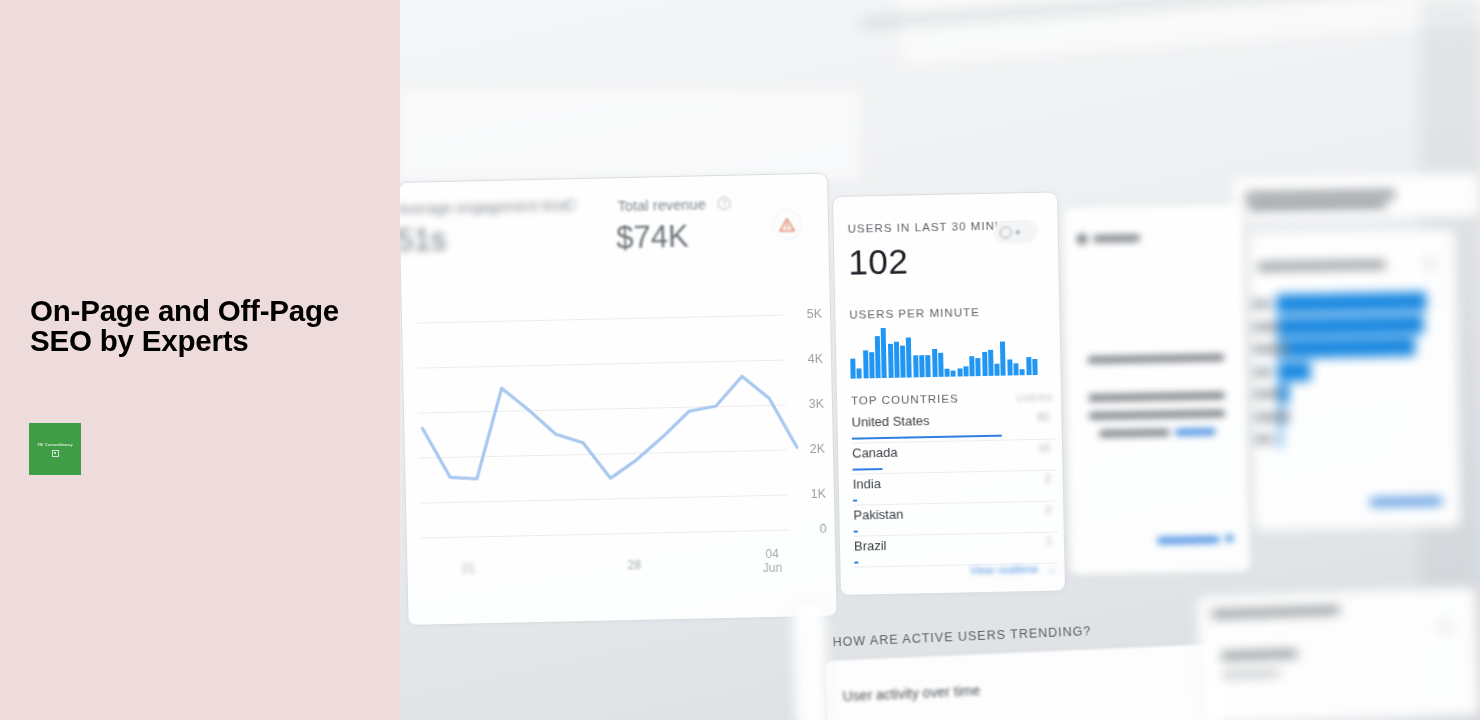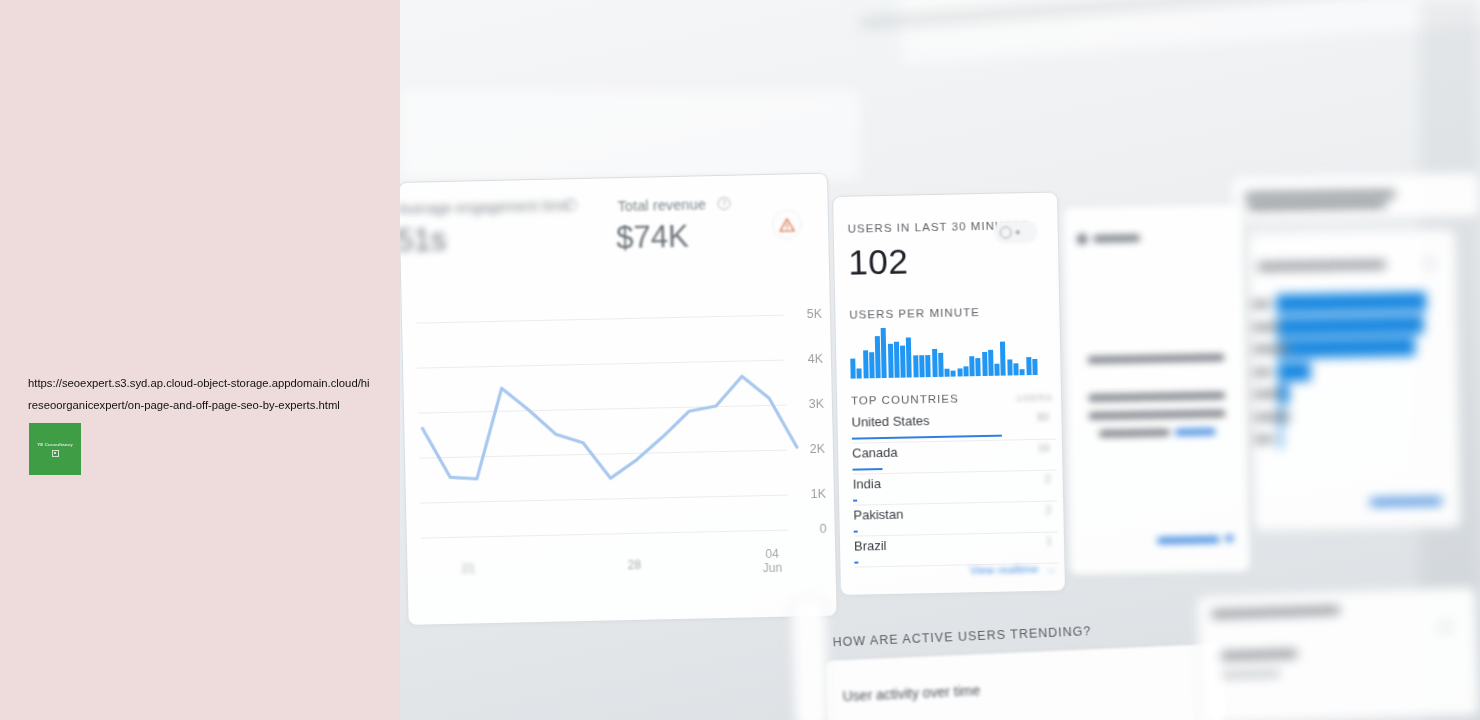--- a/index.html
+++ b/index.html
@@ -359,18 +359,18 @@
     <div class="hlabel" style="left:22px;top:56px;width:76px;height:8px;"></div>
     <div class="hlabel" style="left:22px;top:76px;width:58px;height:6px;opacity:.6;"></div>
     <div style="position:absolute;right:24px;top:32px;width:13px;height:13px;border:1.4px solid #a5aaae;border-radius:50%;"></div>
   </div>
 
   <div class="card b4" style="position:absolute;left:790px;top:600px;width:36px;height:130px;transform:rotate(-2deg);transform-origin:0 0;"></div>
 
 </div>
 
 <div id="panel">
-  <div id="url">https://seoexpert.s3.syd.ap.cloud-object-storage.appdomain.cloud/hireseoorganicexpert/on-page-and-off-page-seo-by-experts.html</div>
+  <h1 id="title">On-Page and Off-Page SEO by Experts</h1>
   <div id="logo">
     <span class="lg-text">YE Consultancy</span>
     <span class="lg-mark"></span>
   </div>
 </div>
 
 </body></html>

